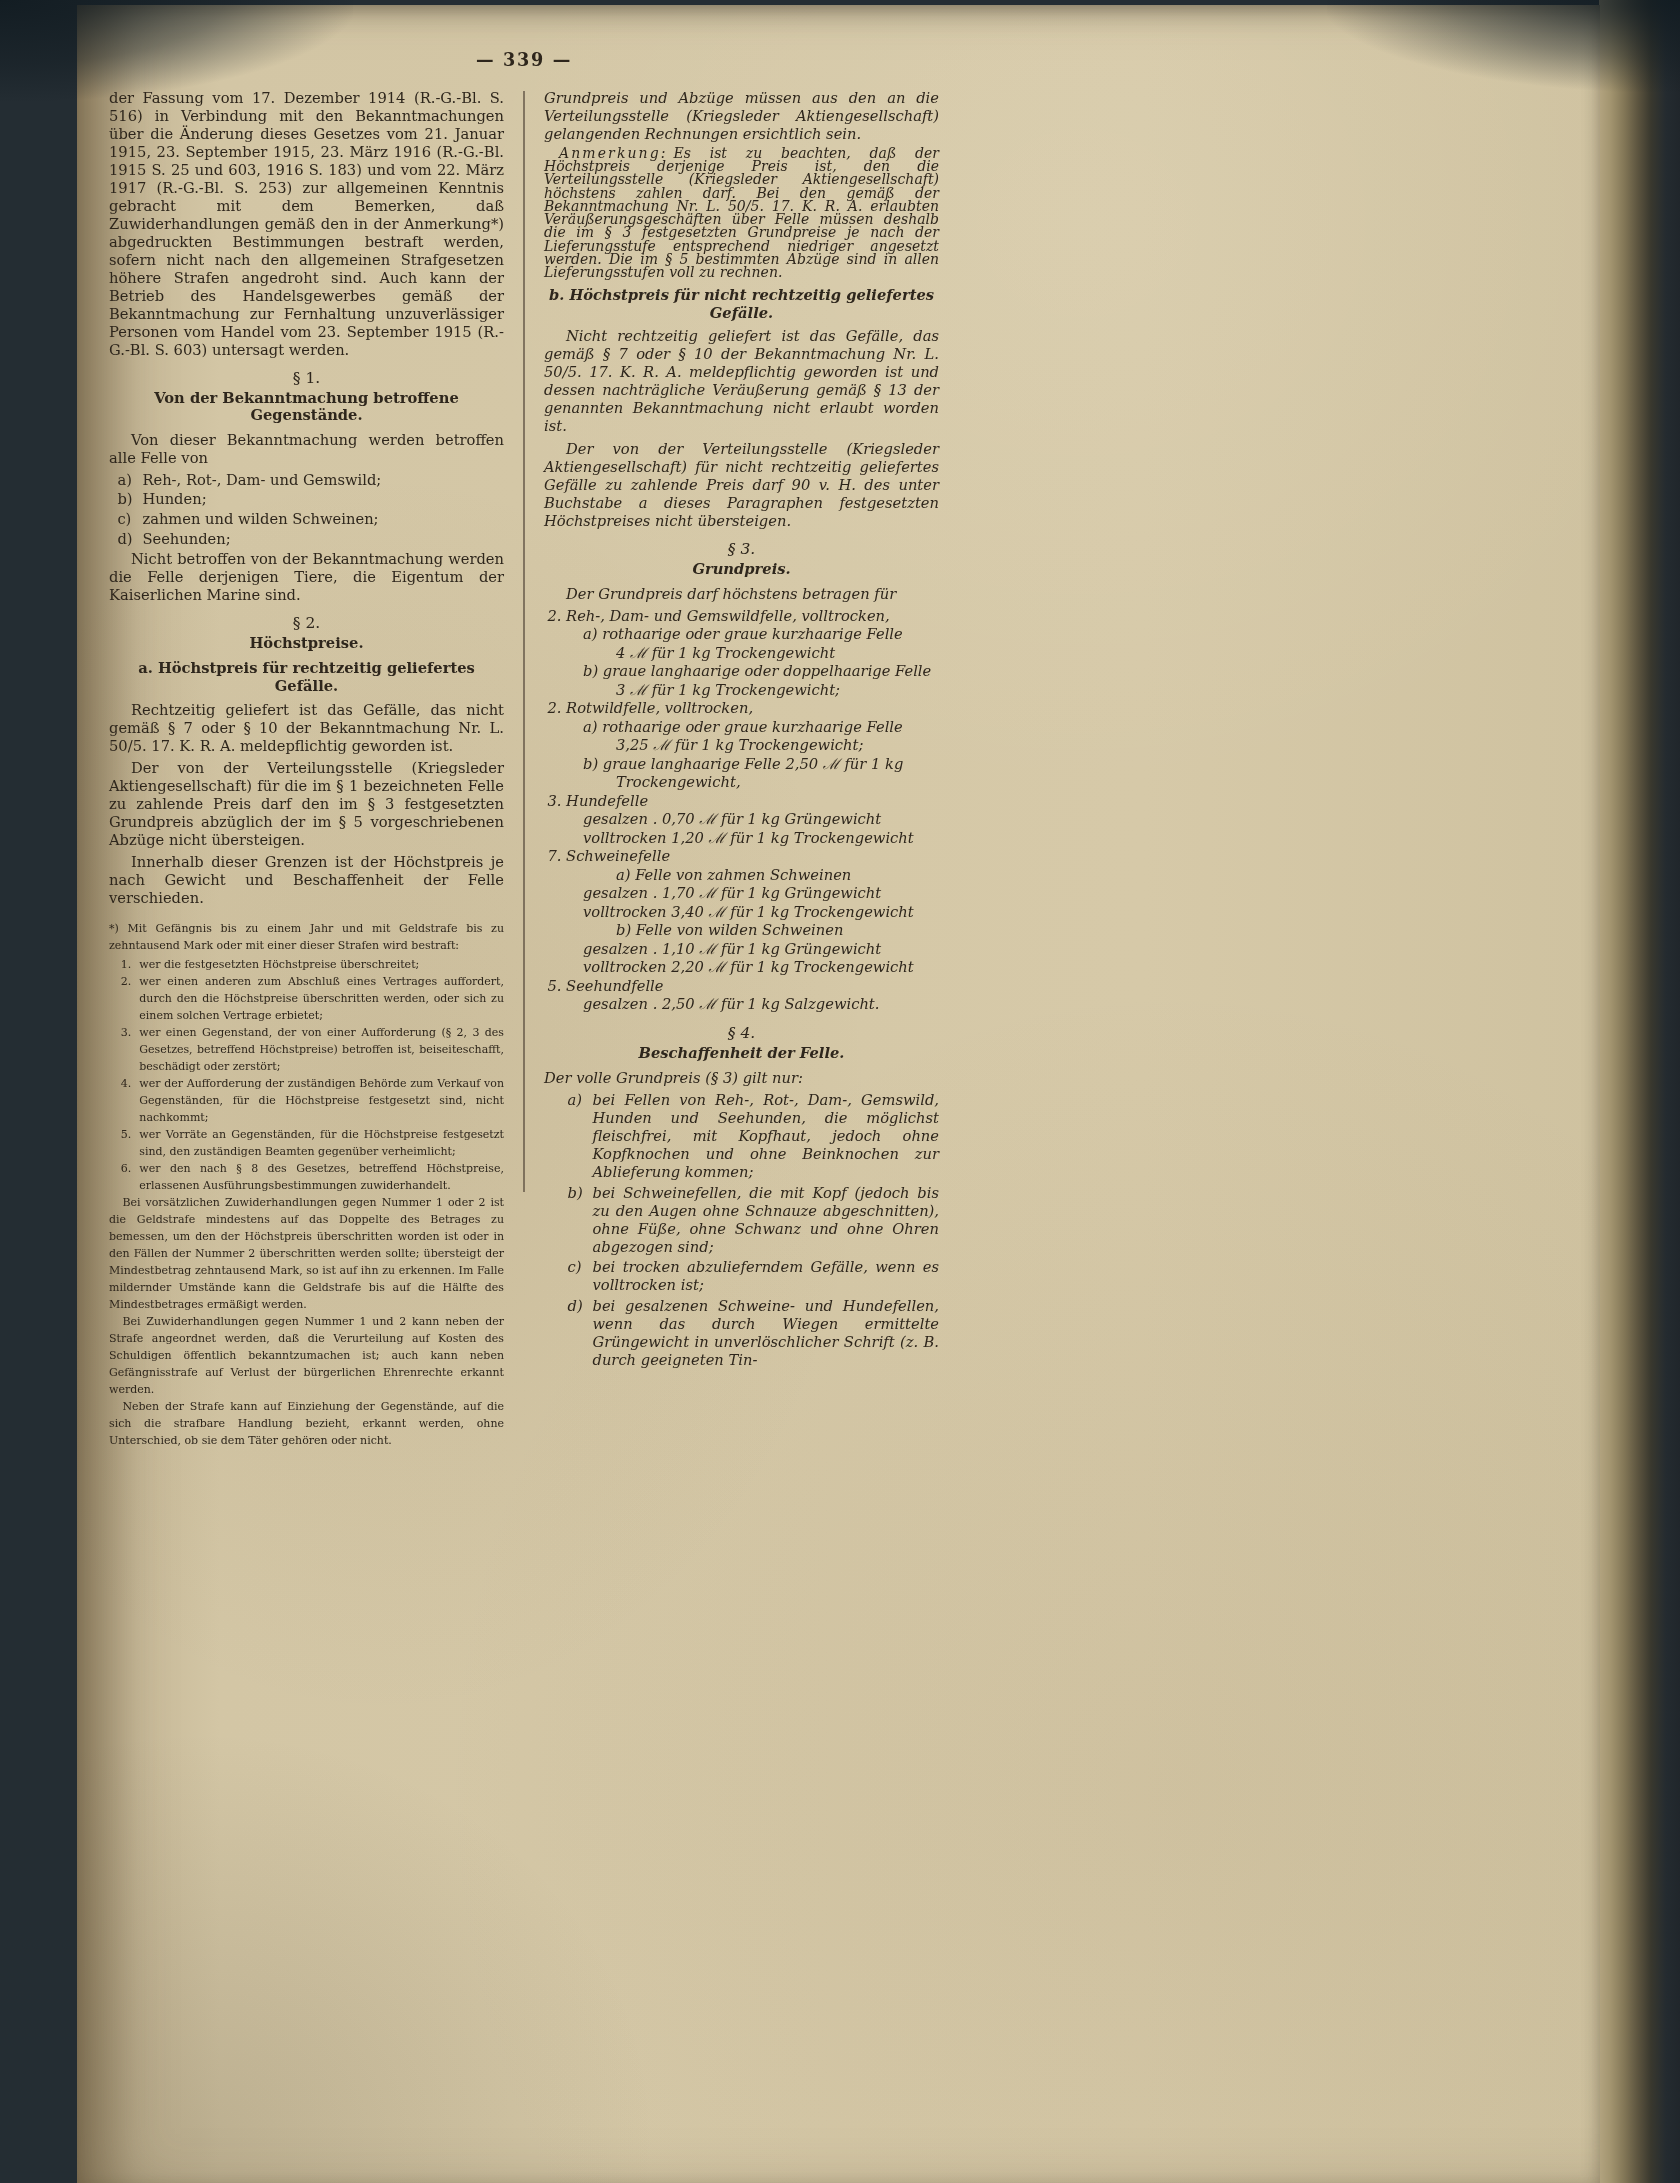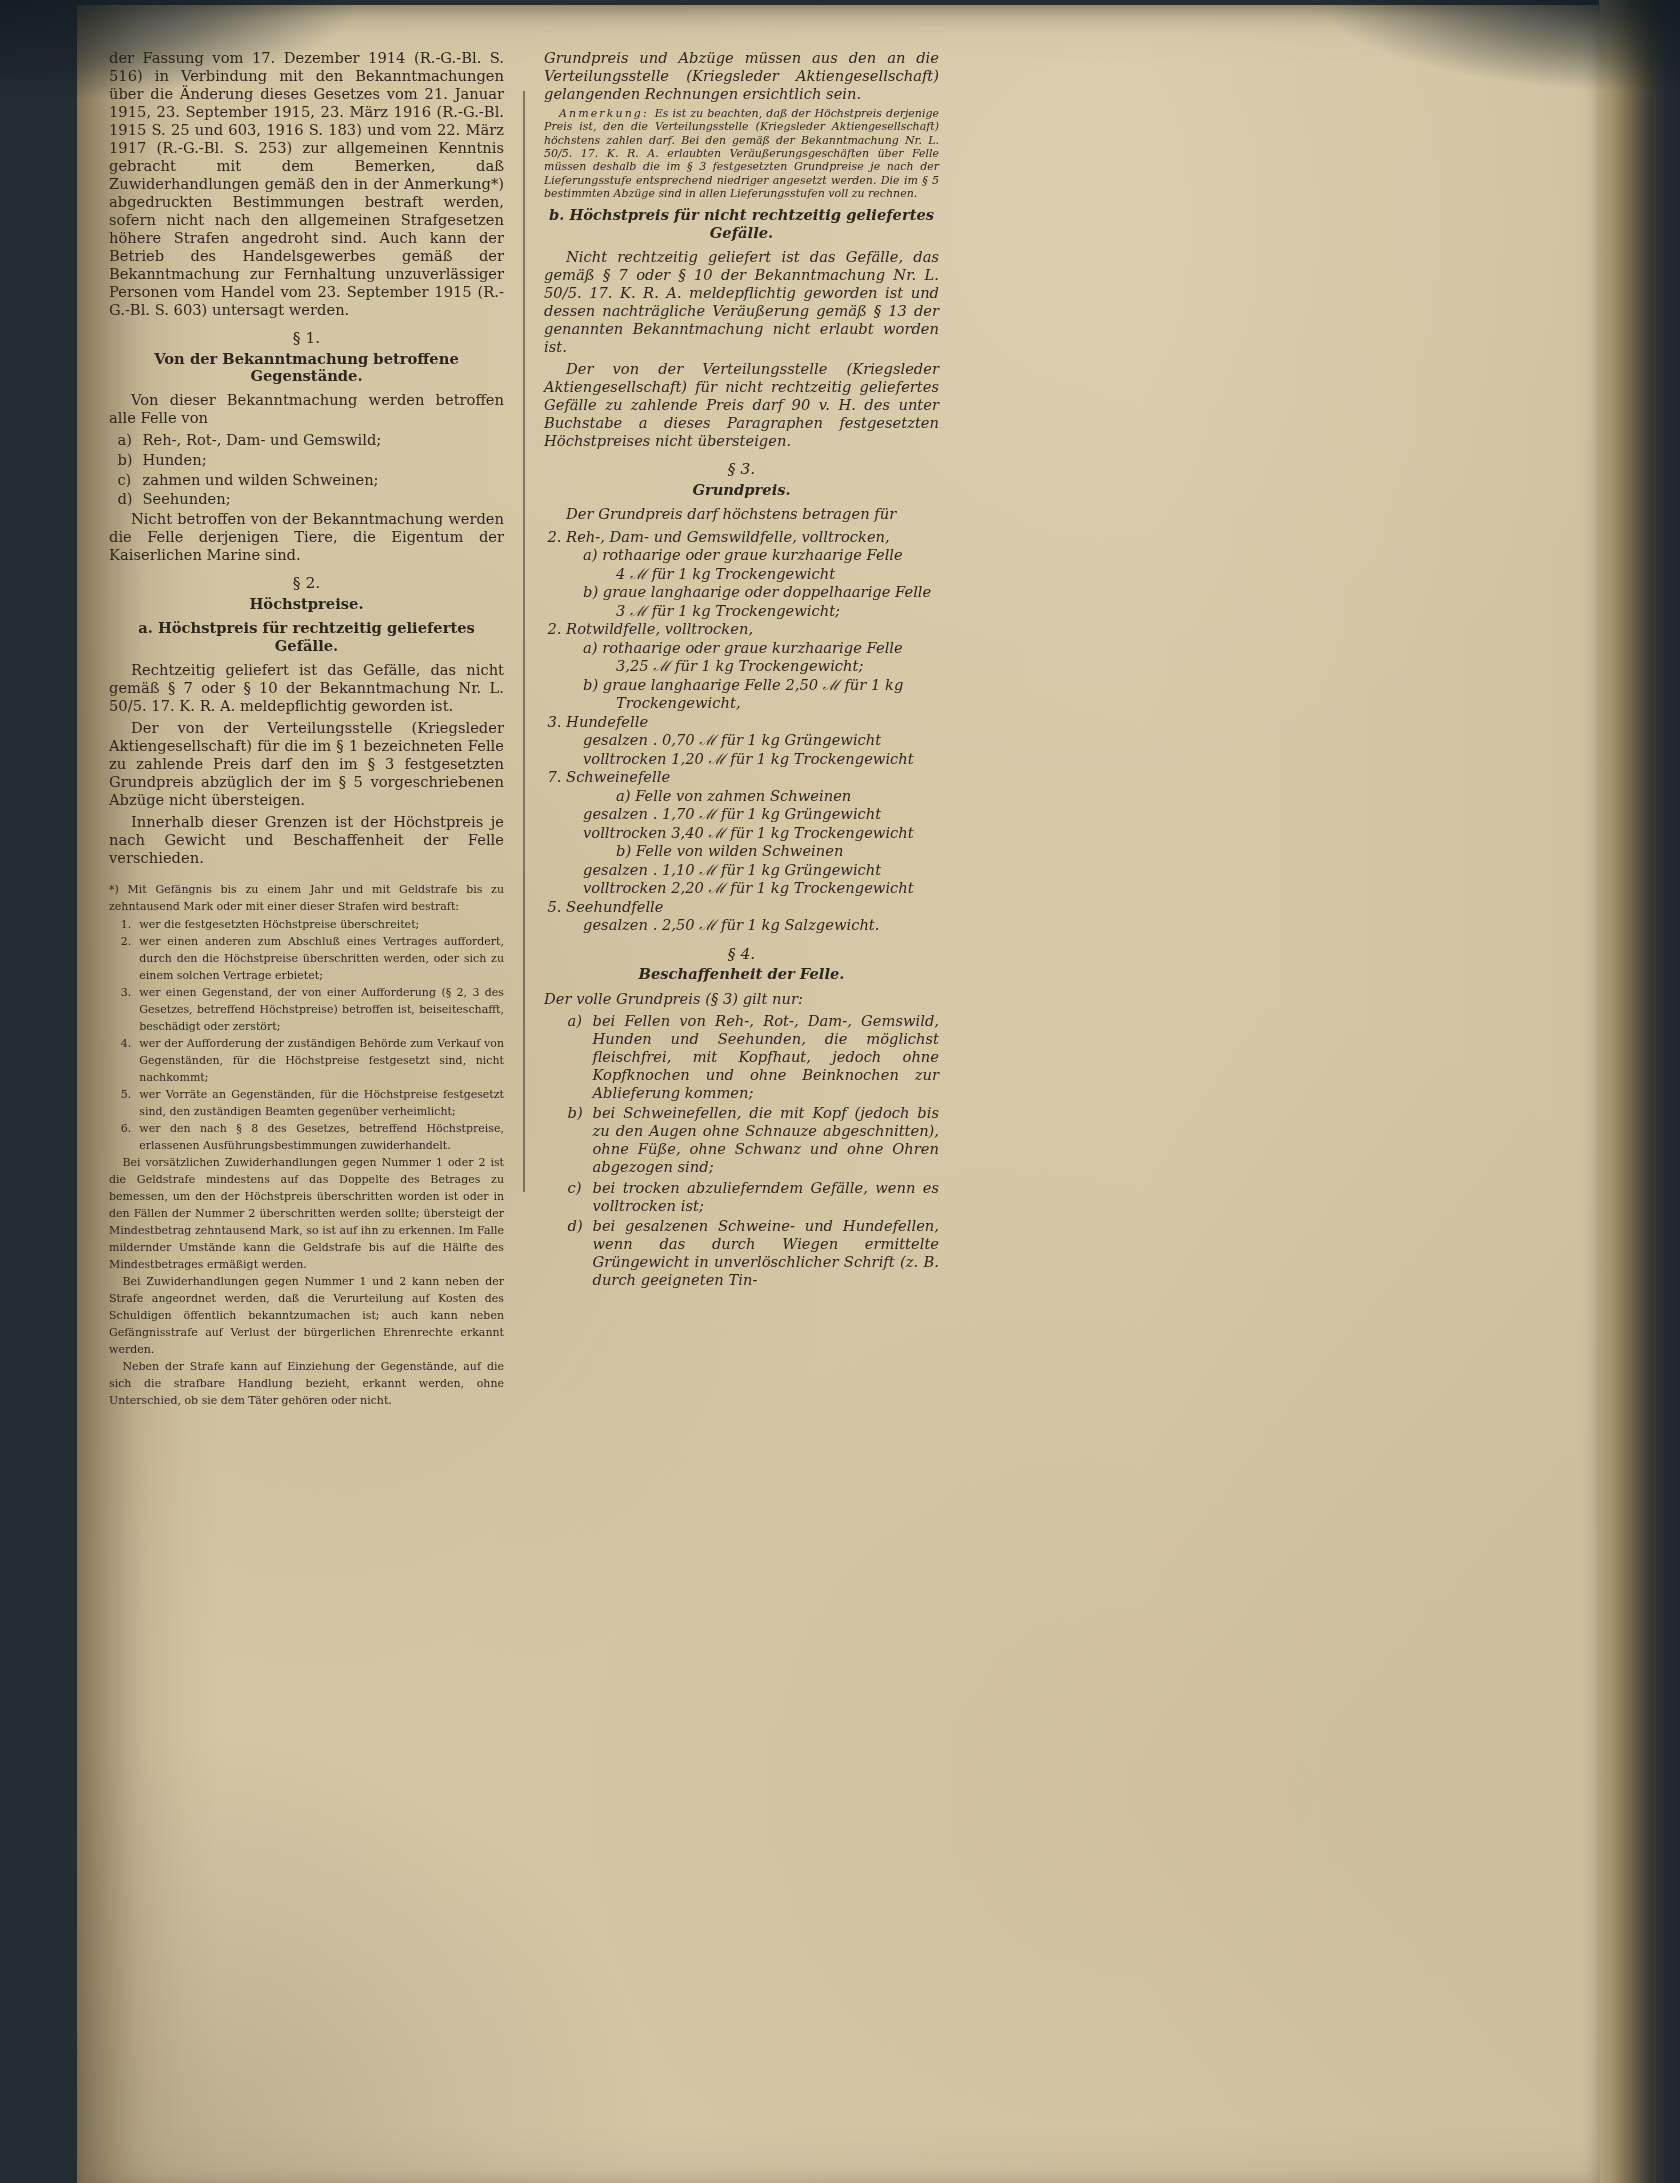--- a/index.html
+++ b/index.html
@@ -91,39 +91,40 @@
     margin-top: 13.4px;
     font-size: 11px; line-height: 17px;
   }
   .fn-intro { text-align: justify; margin: 0 0 1.7px 0; hyphens: auto; }
   .fn-item { display: flex; margin-left: 11.8px; }
   .fn-item .fn-label { flex: none; width: 18.5px; }
   .fn-item .fn-text  { flex: 1; text-align: justify; hyphens: auto; }
   .fn-para { text-indent: 13.4px; text-align: justify; hyphens: auto; }
 
   .small-p {
-    font-size: 11px; line-height: 13.3px;
+    font-size: 14px; line-height: 13.3px;
     text-align: justify; text-indent: 15px;
     margin: 3.4px 0 5.9px 0; hyphens: auto;
   }
   .anm-label { letter-spacing: 2.1px; margin-right: 5.9px; }
 
   .pline { font-size: 14.7px; line-height: 18.5px; }
   .pline.ind0 { margin-left: 3.4px; }
   .pline.ind1 { margin-left: 39px; }
   .pline.ind2 { margin-left: 72px; }
 </style>
 </head>
 <body>
 
 <div class="stack-edge"></div>
 
 <div class="paper">
   <div class="print">
 
+    <div class="pagenum">—  339  —</div>
 
     <div class="divider"></div>
 
     <div class="cols">
 
       <div class="col-left">
         <p class="p noindent">der Fassung vom 17. Dezember 1914 (R.-G.-Bl. S. 516) in Verbindung mit den Bekanntmachungen über die Änderung dieses Gesetzes vom 21. Januar 1915, 23. September 1915, 23. März 1916 (R.-G.-Bl. 1915 S. 25 und 603, 1916 S. 183) und vom 22. März 1917 (R.-G.-Bl. S. 253) zur allgemeinen Kenntnis gebracht mit dem Bemerken, daß Zuwiderhandlungen gemäß den in der Anmerkung*) abgedruckten Bestimmungen bestraft werden, sofern nicht nach den allgemeinen Strafgesetzen höhere Strafen angedroht sind. Auch kann der Betrieb des Handelsgewerbes gemäß der Bekanntmachung zur Fernhaltung unzuverlässiger Personen vom Handel vom 23. September 1915 (R.-G.-Bl. S. 603) untersagt werden.</p>
 
         <div class="head">§ 1.</div>
         <div class="subhead">Von der Bekanntmachung betroffene Gegenstände.</div>

